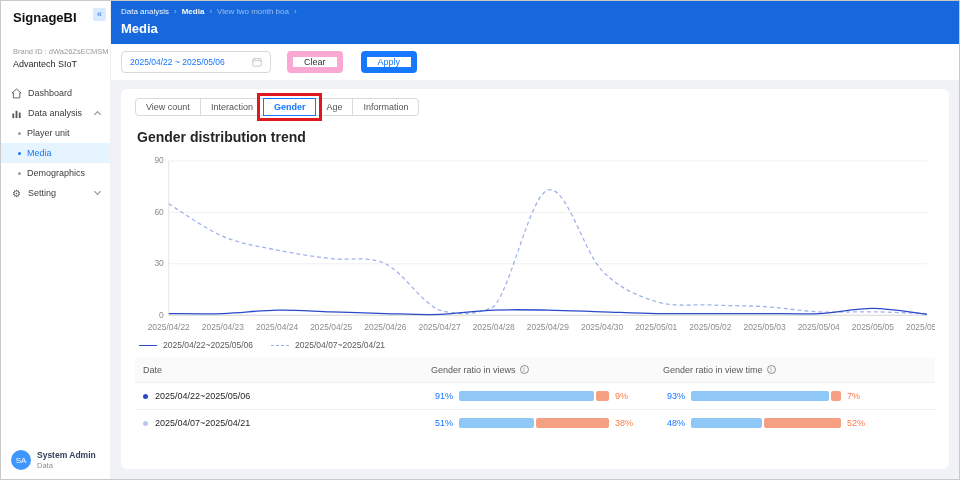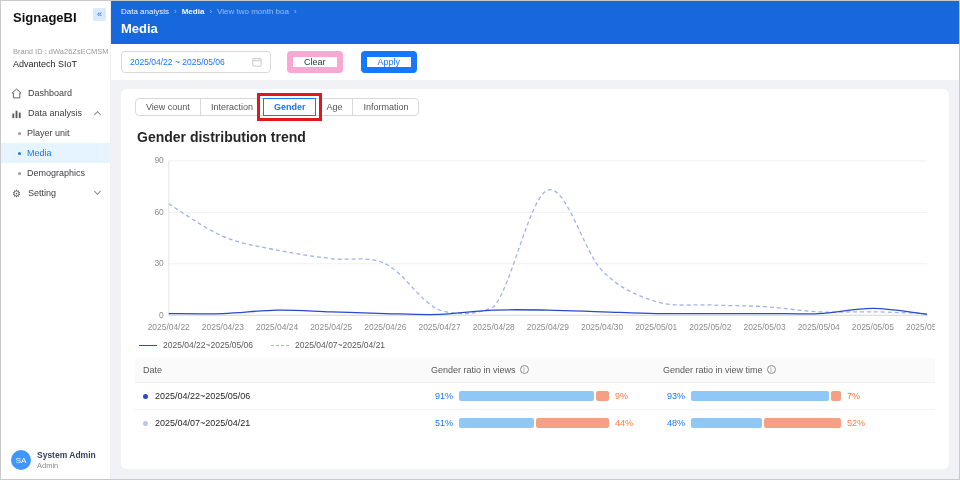--- a/index.html
+++ b/index.html
@@ -127,21 +127,21 @@
       <div class="nav-item">
         <span class="nicon">⚙</span>
         <span>Setting</span>
         <span class="chev down"></span>
       </div>
     </nav>
     <div class="user-block">
       <div class="avatar">SA</div>
       <div>
         <div class="user-name">System Admin</div>
-        <div class="user-role">Admin</div>
+        <div class="user-role">Data</div>
       </div>
     </div>
   </aside>
 
   <div class="main">
 
     <header class="topbar">
       <div class="breadcrumb">
         <span class="crumb">Data analysis</span>
         <span class="bsep">›</span>
@@ -272,21 +272,21 @@
                   <span>2025/04/07~2025/04/21</span>
                 </div>
               </td>
               <td>
                 <div class="ratio-cell">
                   <span class="pct-left">51%</span>
                   <span class="bar-track">
                       <span class="bar bar-left" style="flex-grow: 51;"></span>
                       <span class="bar bar-right" style="flex-grow: 49;"></span>
                     </span>
-                  <span class="pct-right">44%</span>
+                  <span class="pct-right">38%</span>
                 </div>
               </td>
               <td>
                 <div class="ratio-cell">
                   <span class="pct-left">48%</span>
                   <span class="bar-track">
                       <span class="bar bar-left" style="flex-grow: 48;"></span>
                       <span class="bar bar-right" style="flex-grow: 52;"></span>
                     </span>
                   <span class="pct-right">52%</span>

